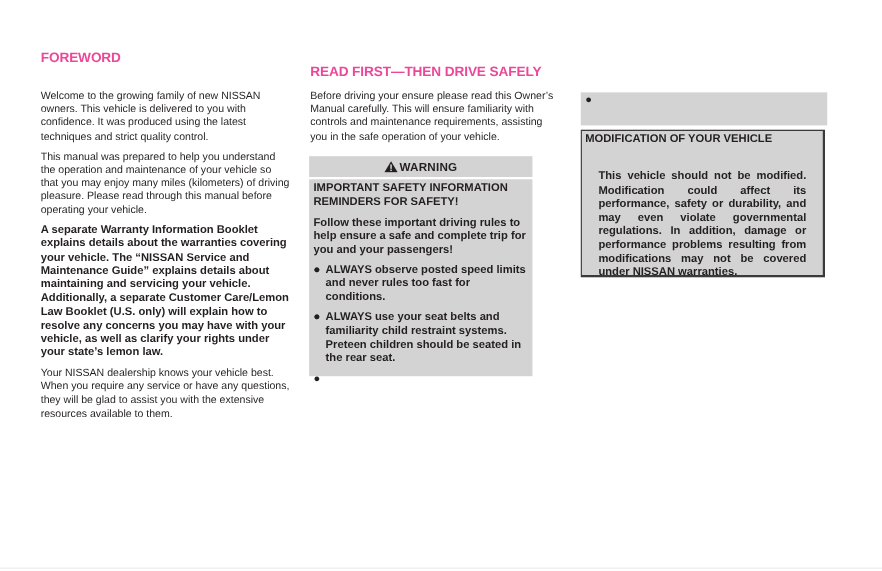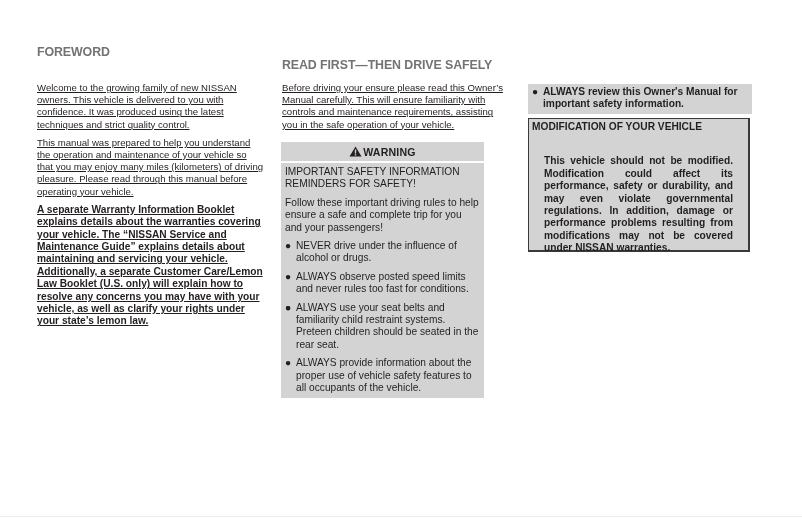--- a/index.html
+++ b/index.html
@@ -2,37 +2,37 @@
 <html><head>
 <meta charset="utf-8">
 <style>
   html, body { margin: 0; padding: 0; }
   body {
     width: 802px; height: 519px; background: #ffffff; position: relative; overflow: hidden;
     font-family: "Liberation Sans", sans-serif; color: #231f20;
   }
   .page-bottom-rule { position: absolute; left: 0; right: 0; top: 516px; height: 1px; background: #ececec; }
   .heading {
-    position: absolute; top: 37px; font-weight: bold; font-size: 12.4px; letter-spacing: -0.1px; color: #737373;
+    position: absolute; top: 37px; font-weight: bold; font-size: 12.4px; letter-spacing: -0.1px; color: #ec4899;
     white-space: nowrap;
   }
-  .col { position: absolute; font-size: 9.6px; line-height: 12.2px; text-decoration: underline; }
+  .col { position: absolute; font-size: 9.6px; line-height: 12.2px; }
   .col p { margin: 0 0 6px 0; }
   .col p.bold { font-weight: bold; font-size: 10.2px; line-height: 12.4px; }
   #col1 { left: 37px; top: 82px; width: 228px; }
   #col2 { left: 282px; top: 82px; width: 229px; }
   .warning-box { position: absolute; left: 281px; top: 142px; width: 203px; }
   .warn-head {
     background: #d3d3d3; height: 19px; display: flex; align-items: center; justify-content: center;
     font-weight: bold; font-size: 10.6px; letter-spacing: 0.2px;
   }
   .warn-head svg { width: 13px; height: 11px; margin-right: 1px; }
   .warn-gap { height: 2px; background: #ffffff; }
   .warn-body {
-    background: #d3d3d3; padding: 3px 4px 3px 4px; font-weight: normal; font-size: 10.2px; line-height: 12.4px;
+    background: #d3d3d3; padding: 3px 4px 3px 4px; font-weight: bold; font-size: 10.2px; line-height: 12.4px;
   }
   .warn-body p { margin: 0 0 6px 0; }
   .bullet { position: relative; padding-left: 11px; margin: 0 0 6px 0; }
   .bullet .dot { position: absolute; left: 0; top: 0; }
   .right-bullet-box {
     position: absolute; left: 528px; top: 84px; width: 224px; background: #d3d3d3;
     padding: 2px 0 2px 4px; box-sizing: border-box; height: 30px;
     font-weight: bold; font-size: 10.2px; line-height: 12.4px;
   }
   .mod-box {
@@ -46,49 +46,50 @@
 </head>
 <body>
 
 <h1 class="heading" style="left:37px;">FOREWORD</h1>
 <h1 class="heading" style="left:282px;margin-top:21px;">READ FIRST—THEN DRIVE SAFELY</h1>
 
 <div class="col" id="col1">
   <p>Welcome to the growing family of new NISSAN owners. This vehicle is delivered to you with confidence. It was produced using the latest techniques and strict quality control.</p>
   <p>This manual was prepared to help you understand the operation and maintenance of your vehicle so that you may enjoy many miles (kilometers) of driving pleasure. Please read through this manual before operating your vehicle.</p>
   <p class="bold">A separate Warranty Information Booklet explains details about the warranties covering your vehicle. The “NISSAN Service and Maintenance Guide” explains details about maintaining and servicing your vehicle. Additionally, a separate Customer Care/Lemon Law Booklet (U.S. only) will explain how to resolve any concerns you may have with your vehicle, as well as clarify your rights under your state’s lemon law.</p>
+  <p>Your NISSAN dealership knows your vehicle best. When you require any service or have any questions, they will be glad to assist you with the extensive resources available to them.</p>
 </div>
 
 <div class="col" id="col2">
   <p>Before driving your ensure please read this Owner’s Manual carefully. This will ensure familiarity with controls and maintenance requirements, assisting you in the safe operation of your vehicle.</p>
 </div>
 
 <div class="warning-box">
   <div class="warn-head">
     <svg viewBox="0 0 26 22">
       <polygon points="13,1 25,21 1,21" fill="#231f20"></polygon>
       <rect x="11.6" y="7" width="2.8" height="8" fill="#d3d3d3"></rect>
       <rect x="11.6" y="16.3" width="2.8" height="2.8" fill="#d3d3d3"></rect>
     </svg>
     <span>WARNING</span>
   </div>
   <div class="warn-gap"></div>
   <div class="warn-body">
     <p>IMPORTANT SAFETY INFORMATION REMINDERS FOR SAFETY!</p>
     <p>Follow these important driving rules to help ensure a safe and complete trip for you and your passengers!</p>
-    <div class="bullet"><span class="dot">●</span><span>NEVER drive under the influence of alcohol or drugs.</span></div>
+    <div class="bullet"><span class="dot">●</span></div>
     <div class="bullet"><span class="dot">●</span><span>ALWAYS observe posted speed limits and never rules too fast for conditions.</span></div>
     <div class="bullet"><span class="dot">●</span></div>
     <div class="bullet"><span class="dot">●</span><span>ALWAYS use your seat belts and familiarity child restraint systems. Preteen children should be seated in the rear seat.</span></div>
-    <div class="bullet" style="margin-bottom:0"><span class="dot">●</span><span>ALWAYS provide information about the proper use of vehicle safety features to all occupants of the vehicle.</span></div>
+    <div class="bullet" style="margin-bottom:0"><span class="dot">●</span></div>
   </div>
 </div>
 
 <div class="right-bullet-box">
-  <div class="bullet" style="margin:0"><span class="dot">●</span><span>ALWAYS review this Owner's Manual for important safety information.</span></div>
+  <div class="bullet" style="margin:0"><span class="dot">●</span></div>
 </div>
 
 <div class="mod-box">
   <p class="mod-title">MODIFICATION OF YOUR VEHICLE</p>
   <p class="mod-text">This vehicle should not be modified. Modification could affect its performance, safety or durability, and may even violate governmental regulations. In addition, damage or performance problems resulting from modifications may not be covered under NISSAN warranties.</p>
 </div>
 
 <div class="page-bottom-rule"></div>
 
 </body></html>

